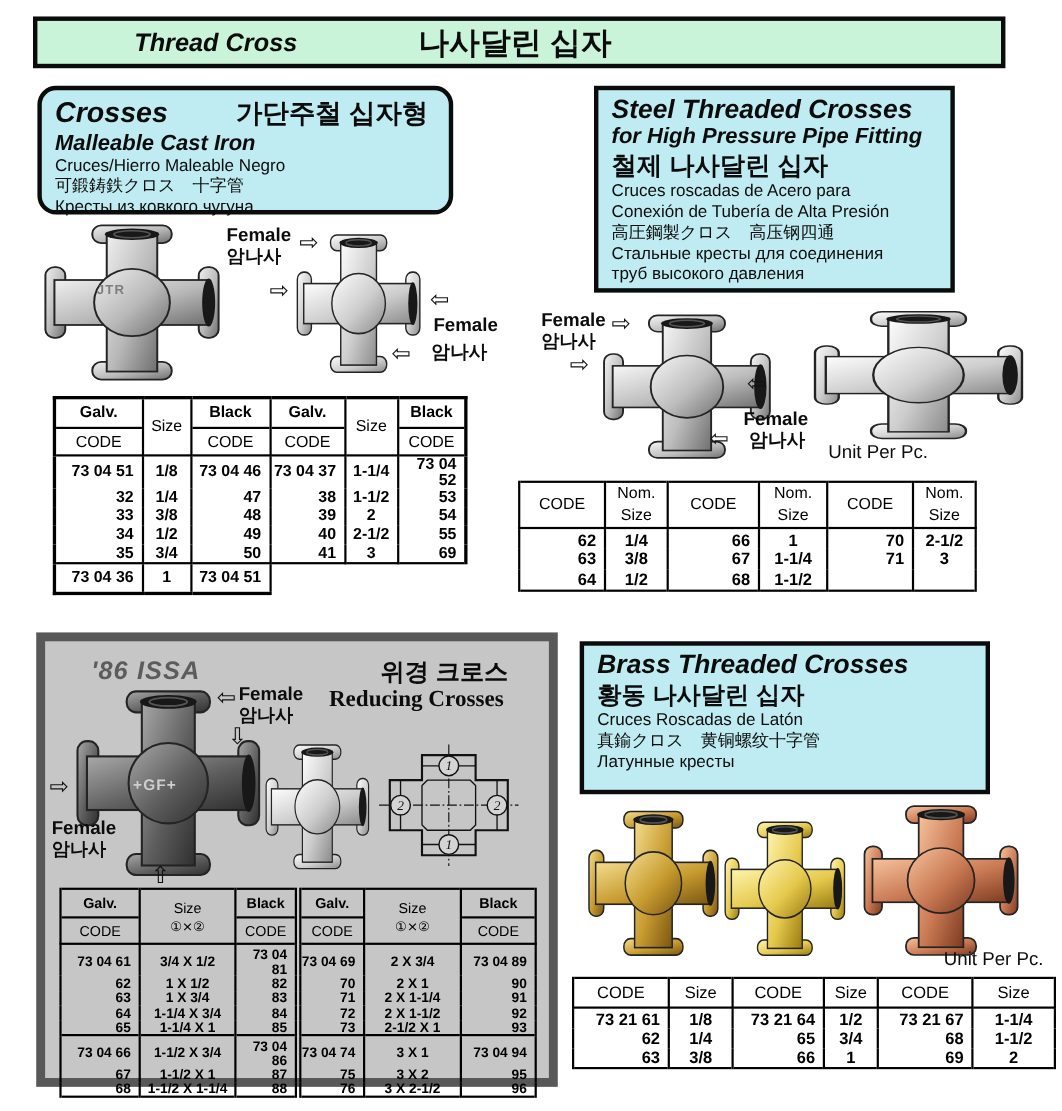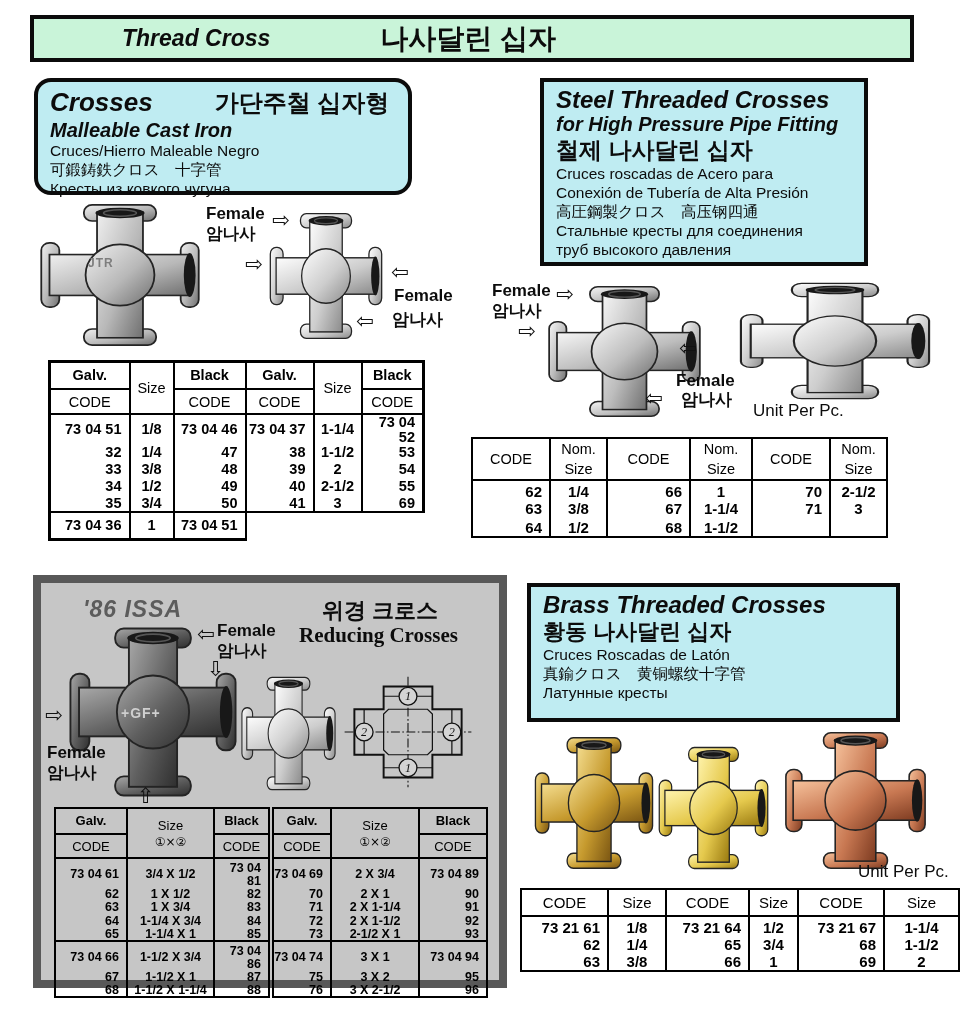--- a/index.html
+++ b/index.html
@@ -65,21 +65,21 @@
   .h-circ{font-family:"DejaVu Sans",sans-serif;font-size:12px;padding:0 0 2px;}
 
   #tbl-brass{font-size:15px;}
   #tbl-brass thead th{font-size:15px;padding:4px 0;}
   #tbl-brass tbody td{height:18px;}
   #tbl-brass tbody tr:first-child td{padding-top:3px;}
 
   
   .gray-panel{background:#c6c6c6;border:8px solid #585858;box-sizing:border-box;}
   .issa{font-size:23px;font-weight:bold;color:#5c5c5c;letter-spacing:1px;white-space:nowrap;}
-  .red-ko{font-size:22px;font-weight:bold;white-space:nowrap;}
+  .red-ko{font-size:22px;font-weight:bold;white-space:nowrap;margin-left:24px;}
   .red-en{font-family:"Liberation Serif","DejaVu Serif",serif;font-size:21px;font-weight:bold;white-space:nowrap;}
 
   
   .cross-img{position:absolute;}
   .cross-img svg{display:block;}
   .marking{position:absolute;font-weight:bold;letter-spacing:1px;pointer-events:none;}
 </style>
 </head>
 <body>
 

